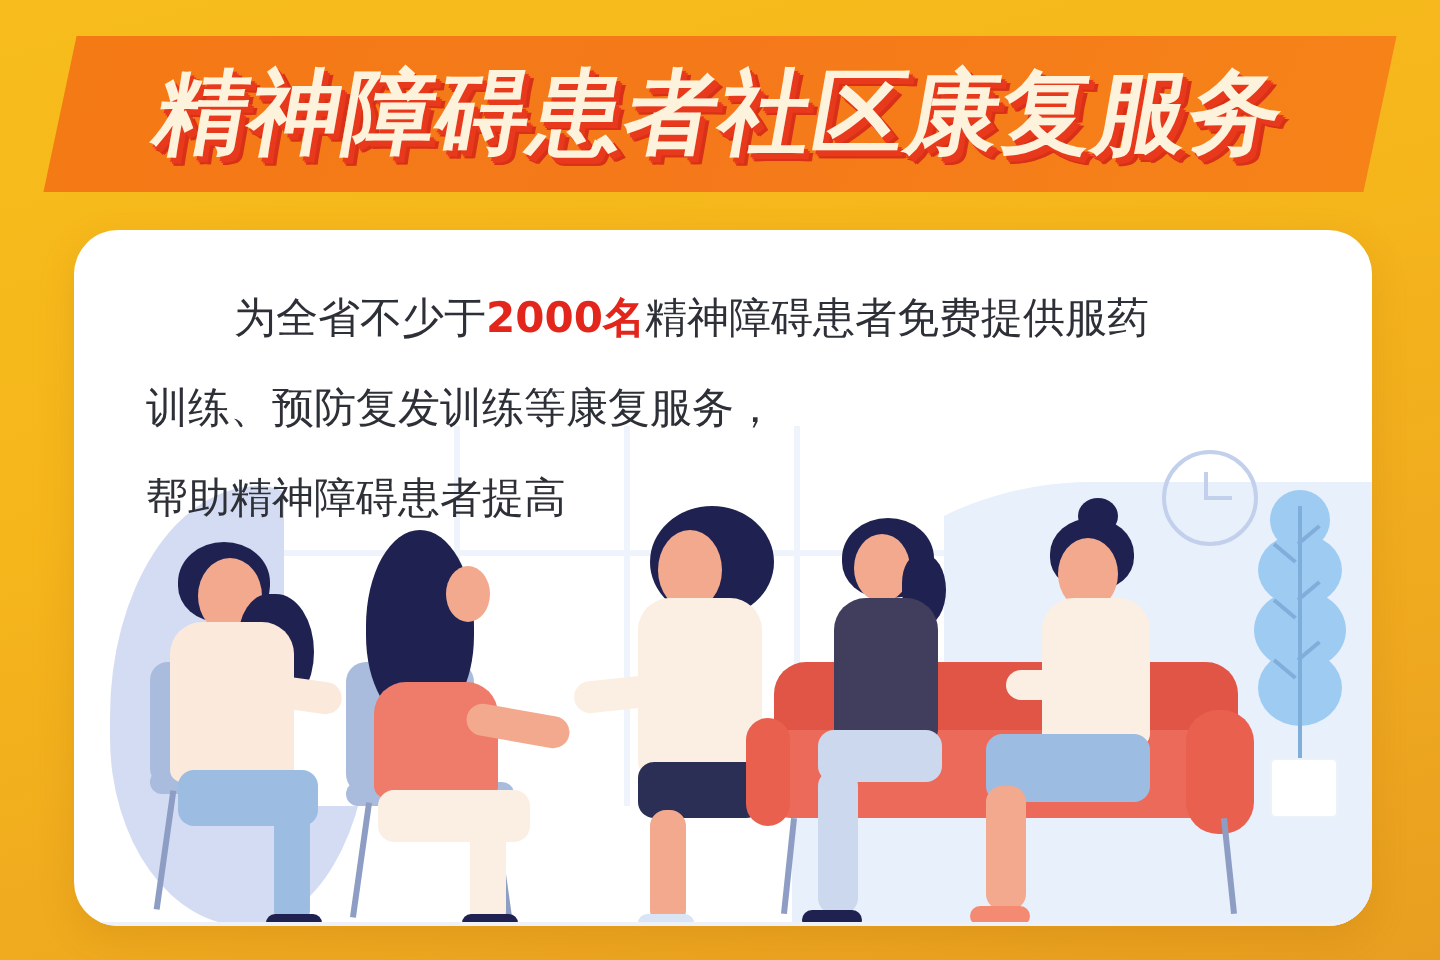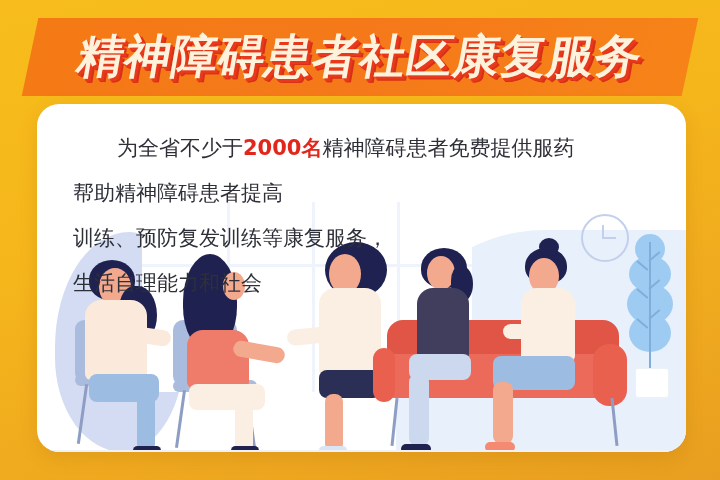--- a/index.html
+++ b/index.html
@@ -32,21 +32,21 @@
     text-shadow:
        2px 2px 0 #E8391C,
        3px 3px 0 #E8391C,
        4px 4px 0 #D83118,
        5px 4px 0 #D83118;
     white-space:nowrap;
   }
 
   
   .card{
-    position:absolute;left:37px;top:104px;width:649px;height:348px;
+    position:absolute;left:37px;top:115px;width:649px;height:348px;
     background:#FFFFFF;border-radius:22px;overflow:hidden;
     box-shadow:0 6px 18px rgba(160,95,10,.18);
   }
 
   
   .illus{
     position:absolute;left:0;bottom:0;width:649px;height:250px;
     overflow:hidden;
   }
   .blob-right{
@@ -231,19 +231,18 @@
         <div class="branch" style="left:600px;top:116px;width:14px;transform:rotate(40deg);"></div>
         <div class="branch" style="left:612px;top:116px;width:14px;transform:rotate(-40deg);"></div>
         <div class="pot" style="left:598px;top:166px;width:32px;height:28px;"></div>
       </div>
 
       <div class="floor"></div>
     </div>
 
     <div class="body-text">
       <p class="indent"><span>为全省不少于</span><span class="hl">2000名</span><span>精神障碍患者免费提供服药</span></p>
+      <p>训练、预防复发训练等康复服务，</p>
       <p>帮助精神障碍患者提高</p>
-      <p>训练、预防复发训练等康复服务，</p>
-      <p>生活自理能力和社会</p>
     </div>
 
   </div>
 </div>
 
 </body></html>

